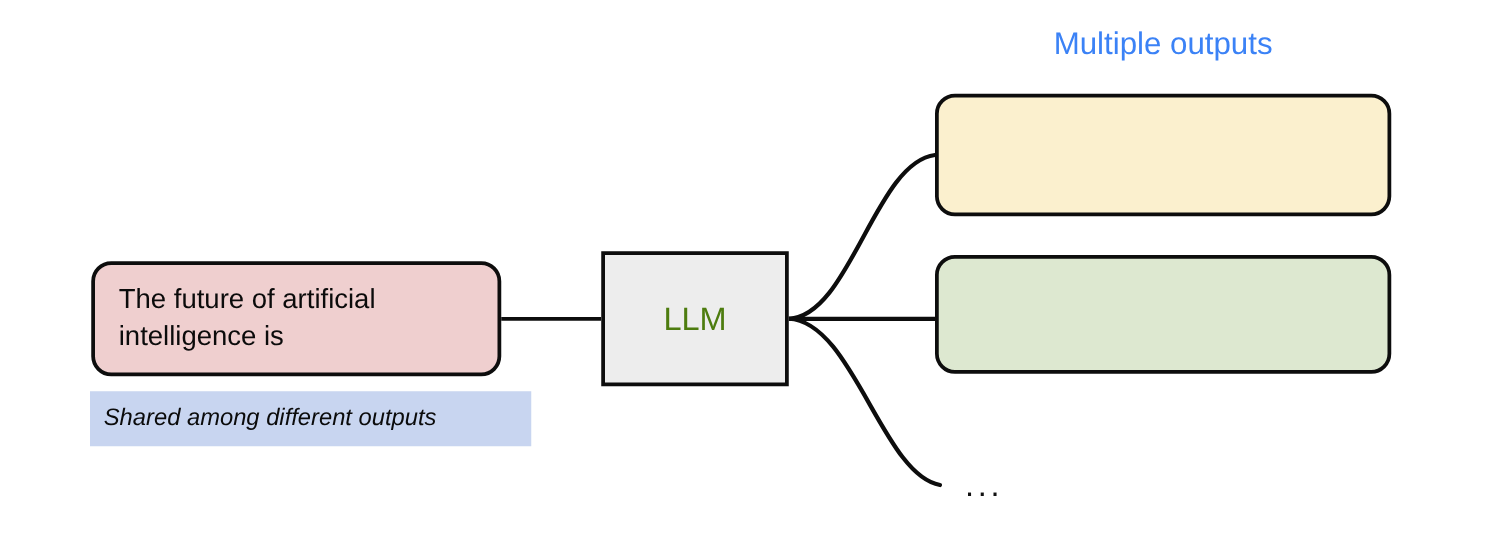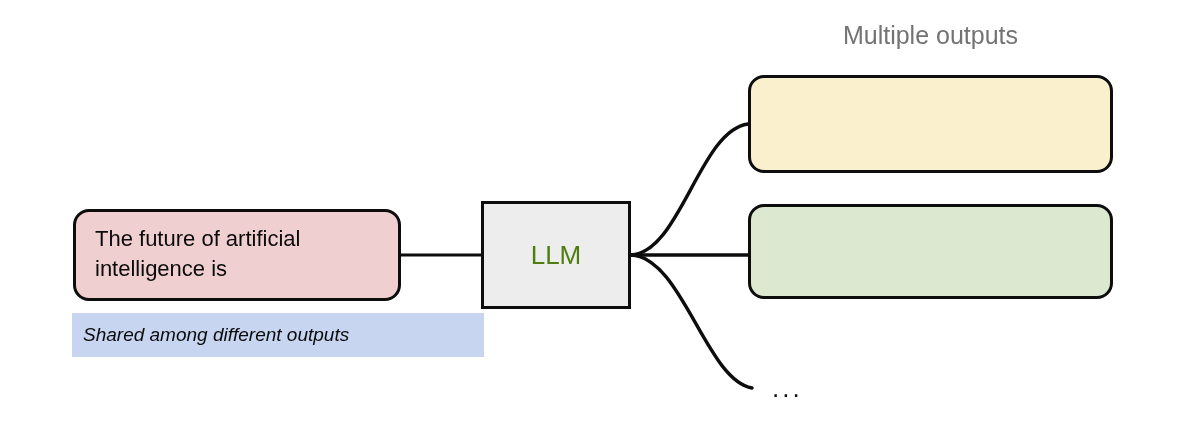--- a/index.html
+++ b/index.html
@@ -24,21 +24,21 @@
     top: 0;
     width: 1200px;
     height: 426px;
     pointer-events: none;
   }
 
   .label-title {
     position: absolute;
     font-size: 25px;
     line-height: 28px;
-    color: #737373;
+    color: #3b82f6;
     white-space: nowrap;
     text-align: center;
   }
 
   #prompt-title {
     left: 73px;
     width: 328px;
     top: 158px;
   }
 
@@ -107,21 +107,21 @@
     top: 204px;
     width: 365px;
     height: 95px;
     background: #DDE8D0;
   }
 
   #shared-note {
     position: absolute;
     left: 72px;
     top: 313px;
-    width: 412px;
+    width: 353px;
     height: 44px;
     background: #C8D5F0;
     display: flex;
     align-items: center;
   }
   #shared-note-text {
     font-size: 19px;
     font-style: italic;
     color: #0b0b0b;
     padding-left: 11px;

